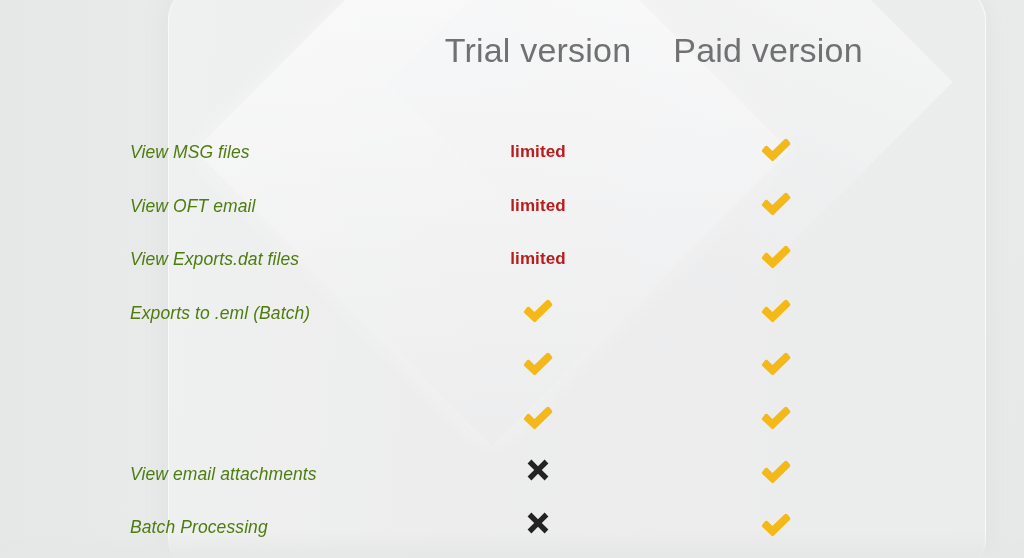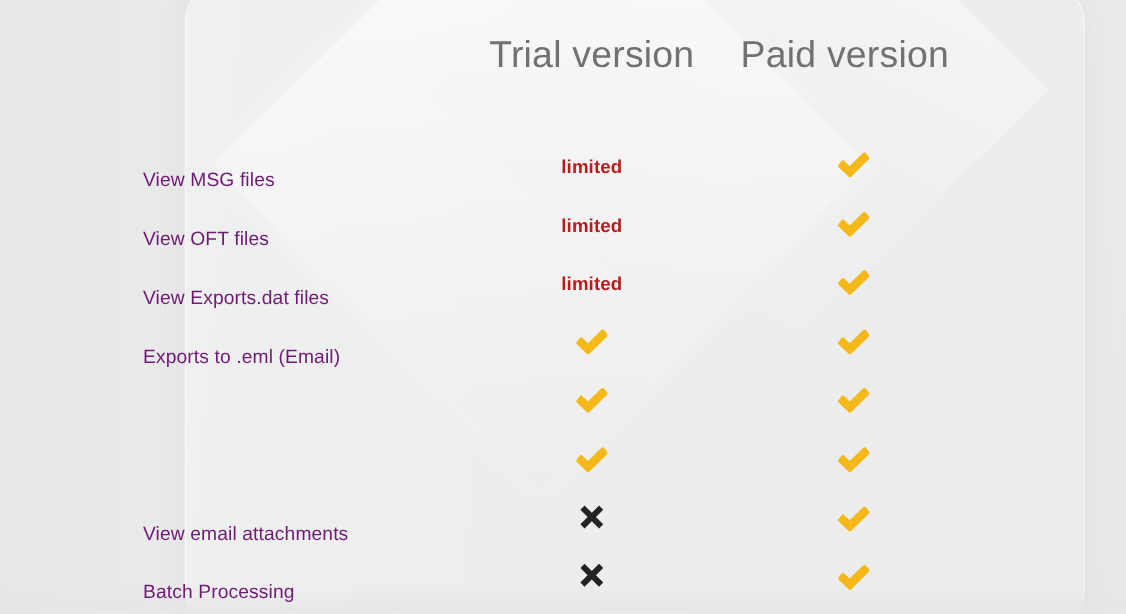--- a/index.html
+++ b/index.html
@@ -120,28 +120,29 @@
   }
   .row {
     position: absolute;
     left: 0;
     width: 1024px;
     height: 34px;
   }
   .feature-label {
     position: absolute;
     left: 130px;
-    top: 11px;
+    top: 0;
     width: 360px;
     font-size: 17.5px;
     font-weight: 400;
-    color: #701a75;
+    color: #4d7c0f;
     line-height: 34px;
     white-space: nowrap;
     letter-spacing: 0.1px;
+    font-style: italic;
   }
   .cell {
     position: absolute;
     top: 0;
     width: 160px;
     height: 34px;
     line-height: 34px;
     text-align: center;
   }
   .cell.trial { left: 458px; }
@@ -195,35 +196,35 @@
 
     <div class="rows" id="rows">
         <div class="row" style="top: 135px;">
           <div class="feature-label">View MSG files</div>
           <div class="cell trial"><span class="val-text">limited</span></div>
           <div class="cell paid"><span class="icon-check"><svg width="34" height="30" viewBox="0 0 34 30" xmlns="http://www.w3.org/2000/svg">
                 <path d="M3.2 15.0 L6.0 11.3 C6.6 10.5 7.7 10.4 8.4 11.1 L13.4 16.0 L25.6 4.2 C26.4 3.4 27.6 3.5 28.3 4.3 L30.9 7.6 C31.5 8.4 31.4 9.4 30.7 10.1 L14.9 25.6 C14.2 26.3 13.1 26.3 12.4 25.6 L3.3 16.9 C2.7 16.4 2.7 15.6 3.2 15.0 Z" fill="#F5B819"></path>
               </svg></span></div>
         </div>
         <div class="row" style="top: 188.6px;">
-          <div class="feature-label">View OFT files</div>
+          <div class="feature-label">View OFT email</div>
           <div class="cell trial"><span class="val-text">limited</span></div>
           <div class="cell paid"><span class="icon-check"><svg width="34" height="30" viewBox="0 0 34 30" xmlns="http://www.w3.org/2000/svg">
                 <path d="M3.2 15.0 L6.0 11.3 C6.6 10.5 7.7 10.4 8.4 11.1 L13.4 16.0 L25.6 4.2 C26.4 3.4 27.6 3.5 28.3 4.3 L30.9 7.6 C31.5 8.4 31.4 9.4 30.7 10.1 L14.9 25.6 C14.2 26.3 13.1 26.3 12.4 25.6 L3.3 16.9 C2.7 16.4 2.7 15.6 3.2 15.0 Z" fill="#F5B819"></path>
               </svg></span></div>
         </div>
         <div class="row" style="top: 242.2px;">
           <div class="feature-label">View Exports.dat files</div>
           <div class="cell trial"><span class="val-text">limited</span></div>
           <div class="cell paid"><span class="icon-check"><svg width="34" height="30" viewBox="0 0 34 30" xmlns="http://www.w3.org/2000/svg">
                 <path d="M3.2 15.0 L6.0 11.3 C6.6 10.5 7.7 10.4 8.4 11.1 L13.4 16.0 L25.6 4.2 C26.4 3.4 27.6 3.5 28.3 4.3 L30.9 7.6 C31.5 8.4 31.4 9.4 30.7 10.1 L14.9 25.6 C14.2 26.3 13.1 26.3 12.4 25.6 L3.3 16.9 C2.7 16.4 2.7 15.6 3.2 15.0 Z" fill="#F5B819"></path>
               </svg></span></div>
         </div>
         <div class="row" style="top: 295.8px;">
-          <div class="feature-label">Exports to .eml (Email)</div>
+          <div class="feature-label">Exports to .eml (Batch)</div>
           <div class="cell trial"><span class="icon-check"><svg width="34" height="30" viewBox="0 0 34 30" xmlns="http://www.w3.org/2000/svg">
                 <path d="M3.2 15.0 L6.0 11.3 C6.6 10.5 7.7 10.4 8.4 11.1 L13.4 16.0 L25.6 4.2 C26.4 3.4 27.6 3.5 28.3 4.3 L30.9 7.6 C31.5 8.4 31.4 9.4 30.7 10.1 L14.9 25.6 C14.2 26.3 13.1 26.3 12.4 25.6 L3.3 16.9 C2.7 16.4 2.7 15.6 3.2 15.0 Z" fill="#F5B819"></path>
               </svg></span></div>
           <div class="cell paid"><span class="icon-check"><svg width="34" height="30" viewBox="0 0 34 30" xmlns="http://www.w3.org/2000/svg">
                 <path d="M3.2 15.0 L6.0 11.3 C6.6 10.5 7.7 10.4 8.4 11.1 L13.4 16.0 L25.6 4.2 C26.4 3.4 27.6 3.5 28.3 4.3 L30.9 7.6 C31.5 8.4 31.4 9.4 30.7 10.1 L14.9 25.6 C14.2 26.3 13.1 26.3 12.4 25.6 L3.3 16.9 C2.7 16.4 2.7 15.6 3.2 15.0 Z" fill="#F5B819"></path>
               </svg></span></div>
         </div>
         <div class="row" style="top: 349.4px;">
           <div class="cell trial"><span class="icon-check"><svg width="34" height="30" viewBox="0 0 34 30" xmlns="http://www.w3.org/2000/svg">
                 <path d="M3.2 15.0 L6.0 11.3 C6.6 10.5 7.7 10.4 8.4 11.1 L13.4 16.0 L25.6 4.2 C26.4 3.4 27.6 3.5 28.3 4.3 L30.9 7.6 C31.5 8.4 31.4 9.4 30.7 10.1 L14.9 25.6 C14.2 26.3 13.1 26.3 12.4 25.6 L3.3 16.9 C2.7 16.4 2.7 15.6 3.2 15.0 Z" fill="#F5B819"></path>

